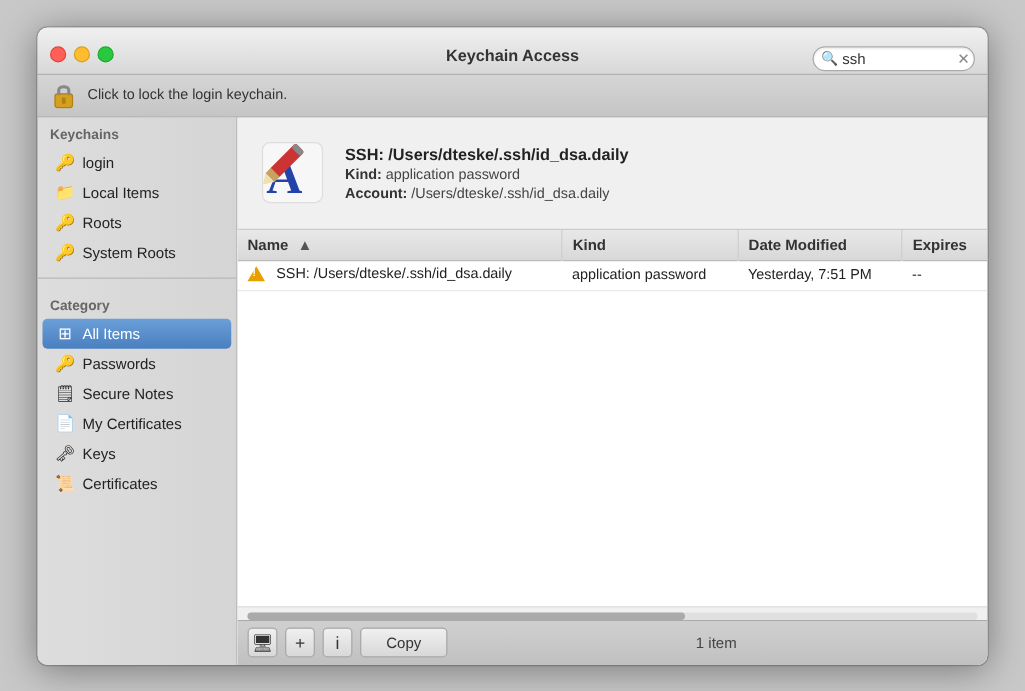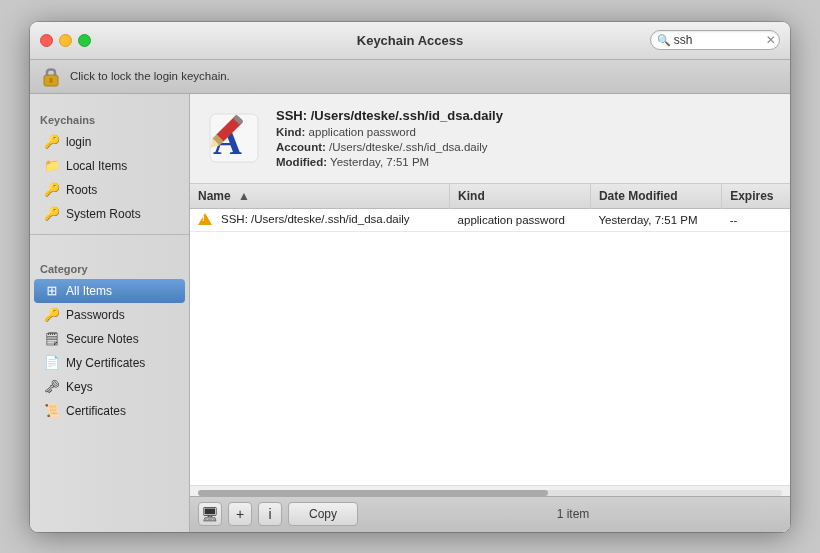--- a/index.html
+++ b/index.html
@@ -25,22 +25,22 @@
       flex-direction: column;
       overflow: hidden;
     }
 
     
     .title-bar {
       height: 38px;
       background: linear-gradient(to bottom, #f0f0f0, #d8d8d8);
       border-bottom: 1px solid #b0b0b0;
       display: flex;
-      align-items: center;
-      padding: 0 10px;
+      align-items: flex-start;
+      padding: 15px 10px;
       flex-shrink: 0;
       position: relative;
     }
     .traffic-lights {
       display: flex;
       gap: 6px;
       align-items: center;
     }
     .traffic-light {
       width: 13px;
@@ -129,21 +129,20 @@
       flex-direction: column;
       flex-shrink: 0;
       overflow: hidden;
     }
     .sidebar-section-header {
       font-size: 11px;
       font-weight: bold;
       color: #666;
       padding: 8px 10px 4px;
       text-transform: none;
-      margin-top: 12px;
     }
     .sidebar-item {
       display: flex;
       align-items: center;
       padding: 4px 10px;
       cursor: pointer;
       gap: 6px;
       border-radius: 4px;
       margin: 0 4px;
       font-size: 12px;
@@ -447,24 +446,20 @@
         </div>
         <div class="detail-info">
           <div class="detail-title">SSH: /Users/dteske/.ssh/id_dsa.daily</div>
           <div class="detail-row">
             <span class="detail-label">Kind:</span>
             <span>application password</span>
           </div>
           <div class="detail-row">
             <span class="detail-label">Account:</span>
             <span>/Users/dteske/.ssh/id_dsa.daily</span>
-          </div>
-          <div class="detail-row">
-            <span class="detail-label">Modified:</span>
-            <span>Yesterday, 7:51 PM</span>
           </div>
         </div>
       </div>
 
       <div class="table-container">
         <table>
           <thead>
             <tr>
               <th>
                 <span>Name</span>

